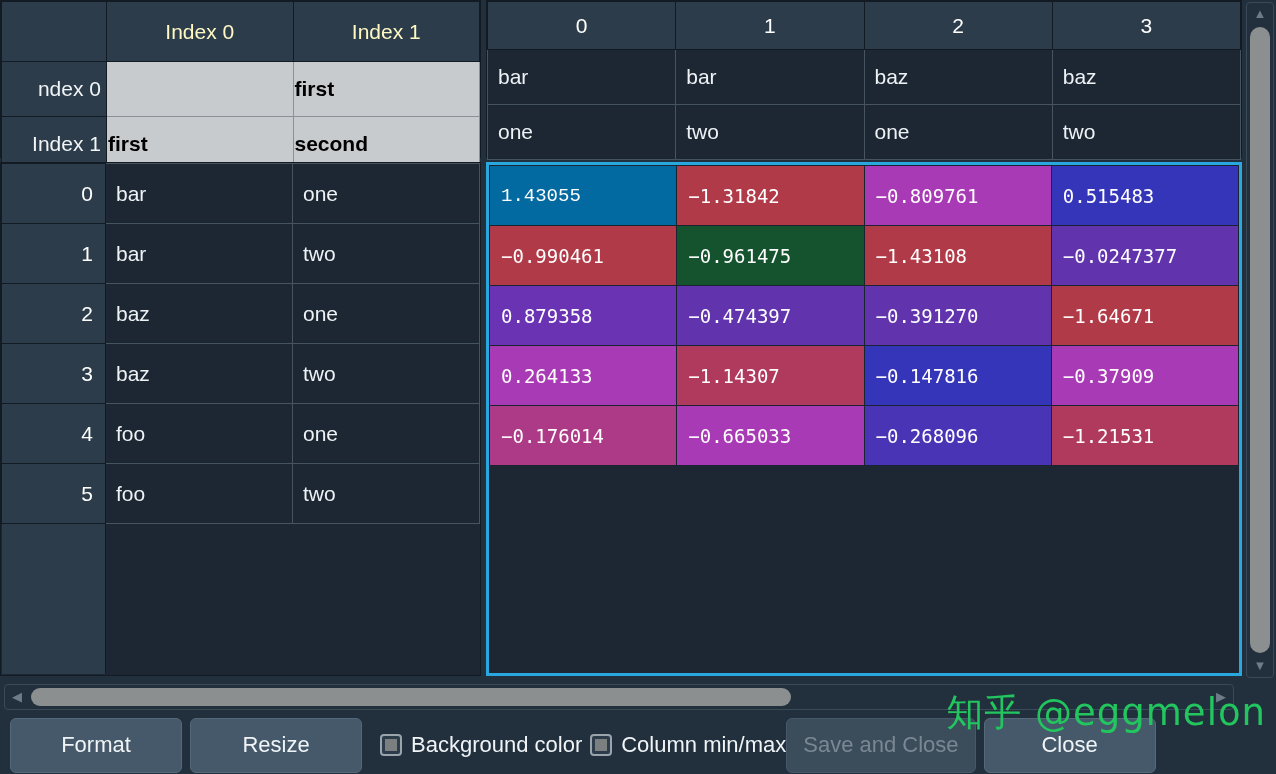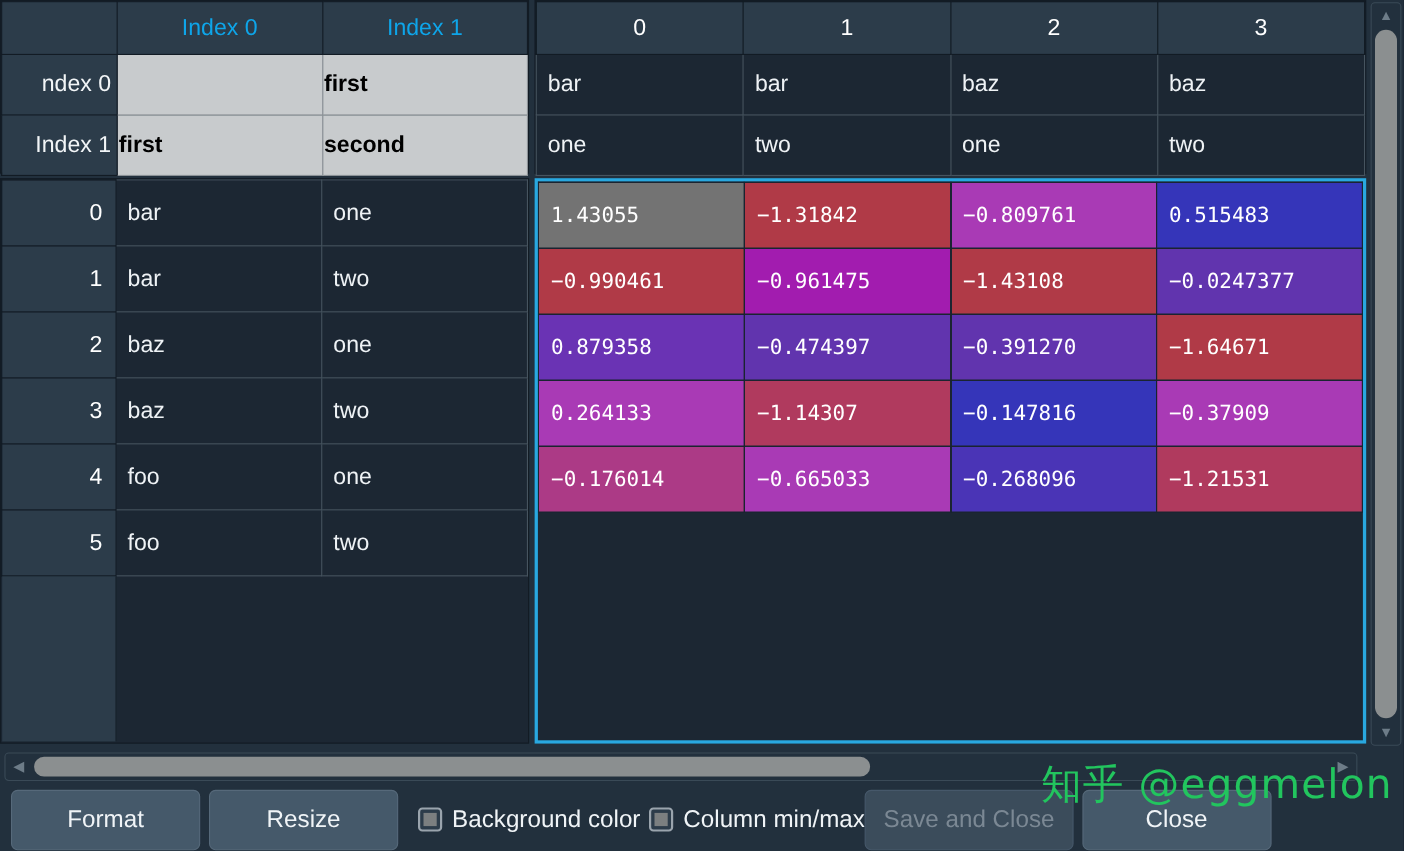--- a/index.html
+++ b/index.html
@@ -56,24 +56,24 @@
     font-size: 21px;
     text-align: right;
     padding: 0 5px 0 2px;
     border: 1px solid #121b24;
     white-space: nowrap;
     overflow: hidden;
     box-sizing: border-box;
   }
   .idx-colhead {
     background: #2c3c4a;
-    color: #0ea5e9;
+    color: #fef9c3;
     font-size: 21px;
     text-align: center;
-    height: 48px;
+    height: 60px;
     border: 1px solid #121b24;
     box-sizing: border-box;
   }
   .idx-corner-blank {
     background: #2c3c4a;
     border: 1px solid #121b24;
     width: 105px;
     box-sizing: border-box;
   }
   .idx-value {
@@ -435,28 +435,28 @@
         </tr>
       </tbody>
         </table>
       <div class="idx-gutter-fill"></div>
     </div>
 
     <div class="data-body">
       <table>
         <tbody>
             <tr>
-          <td style="background-color: #737373;">1.43055</td>
+          <td style="background-color: #0369a1; font-family: Liberation Mono, monospace;">1.43055</td>
           <td style="background-color: rgb(176, 58, 71);">−1.31842</td>
           <td style="background-color: rgb(169, 58, 181);">−0.809761</td>
           <td style="background-color: rgb(53, 53, 185);">0.515483</td>
         </tr>
         <tr>
           <td style="background-color: rgb(176, 58, 71);">−0.990461</td>
-          <td style="background-color: #a21caf;">−0.961475</td>
+          <td style="background-color: #14532d;">−0.961475</td>
           <td style="background-color: rgb(176, 58, 71);">−1.43108</td>
           <td style="background-color: rgb(97, 52, 174);">−0.0247377</td>
         </tr>
         <tr>
           <td style="background-color: rgb(106, 51, 180);">0.879358</td>
           <td style="background-color: rgb(97, 52, 174);">−0.474397</td>
           <td style="background-color: rgb(97, 52, 174);">−0.391270</td>
           <td style="background-color: rgb(176, 58, 71);">−1.64671</td>
         </tr>
         <tr>

